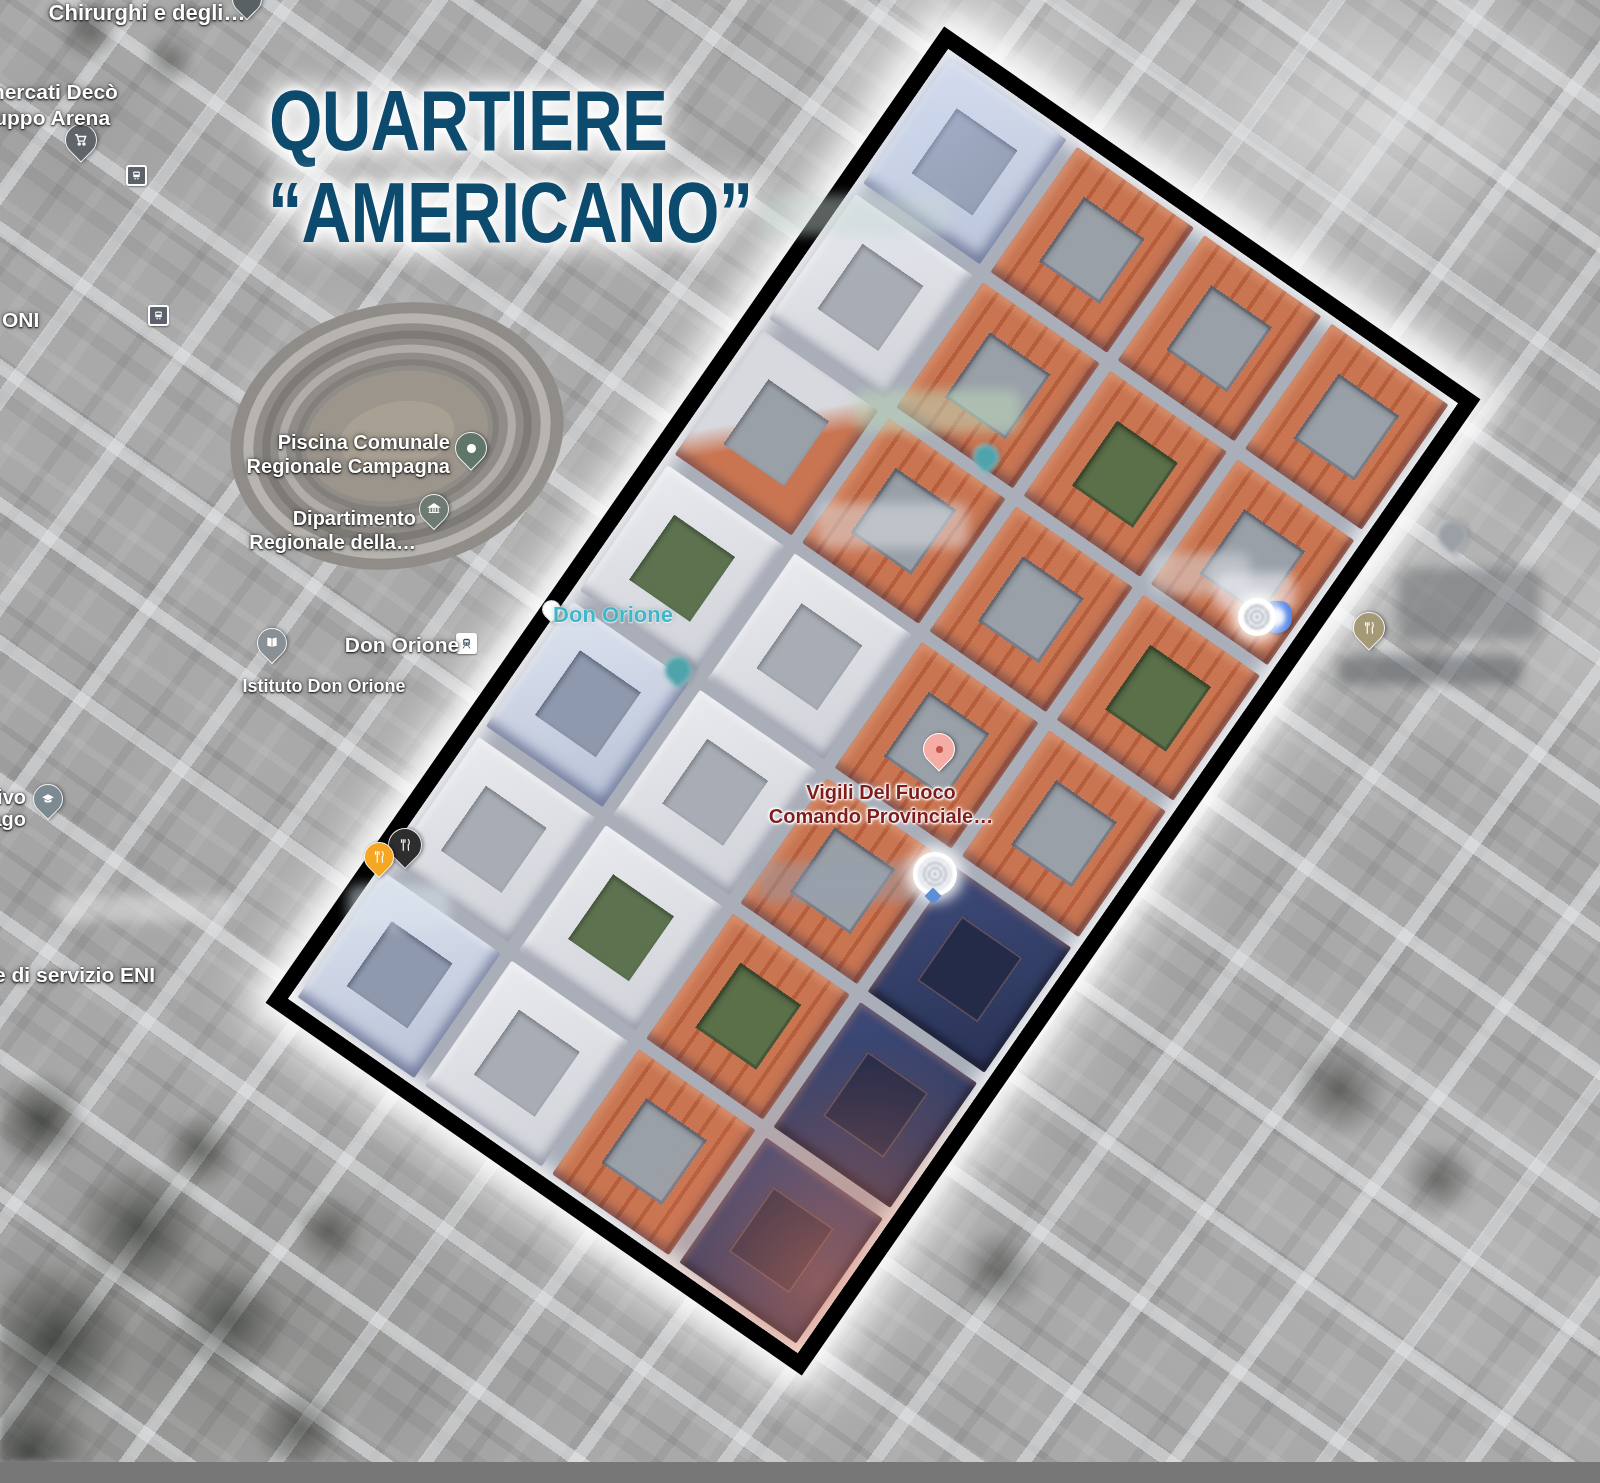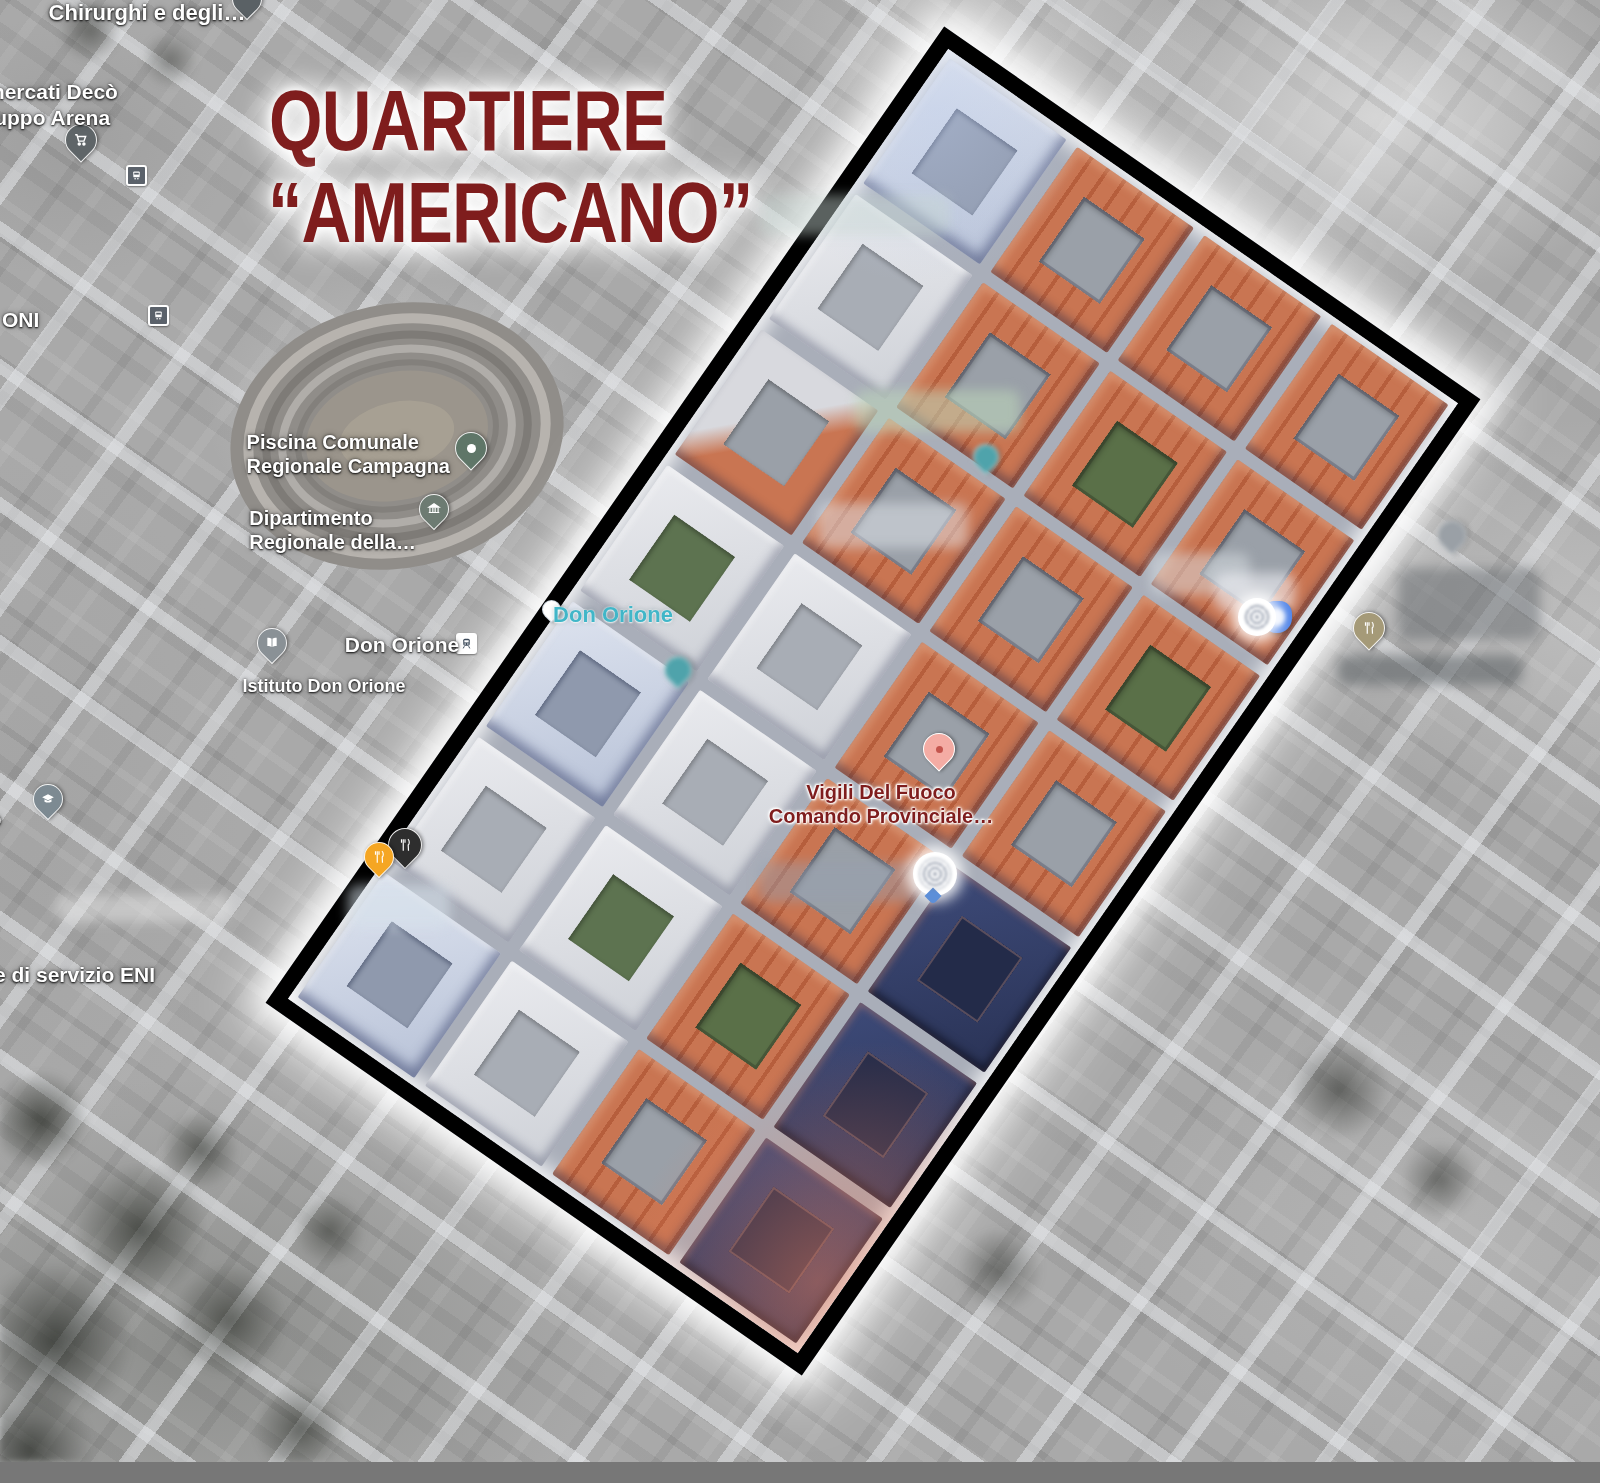--- a/index.html
+++ b/index.html
@@ -93,28 +93,28 @@
   .badge{position:absolute;display:flex;align-items:center;justify-content:center;
     border-radius:3px;box-shadow:0 1px 2px rgba(0,0,0,.45);}
   .badge.bus{width:17px;height:17px;background:#5b626b;border:2px solid #fff;}
   .badge.train{width:21px;height:21px;background:#fff;}
   .badge svg{width:11px;height:11px;}
   .badge.train svg{width:13px;height:13px;}
   
   .lab{position:absolute;color:#fff;font-weight:bold;white-space:nowrap;
     text-shadow:0 1px 2px rgba(0,0,0,.85), 0 0 3px rgba(0,0,0,.55), 0 0 6px rgba(0,0,0,.35);}
   .lab.ctr{transform:translate(-50%,-50%);text-align:center;}
-  .lab.rgt{}
+  .lab.rgt{text-align:right;}
   .lab.dark{color:#7f1d1d;
     text-shadow:0 0 2px #fff,0 0 3px #fff,0 0 5px #fff,1px 1px 2px #fff,-1px -1px 2px #fff;}
   .lab.cyan{color:#41b6c8;
     text-shadow:0 0 2px #fff,0 1px 2px rgba(255,255,255,.85),0 0 5px rgba(0,60,70,.35);}
   
   .title{position:absolute;left:218px;top:74px;width:500px;text-align:center;
-    font-weight:bold;color:#7f1d1d;font-size:86px;line-height:92px;letter-spacing:-1px;
+    font-weight:bold;color:#0c4a6e;font-size:86px;line-height:92px;letter-spacing:-1px;
     text-shadow:0 0 8px #fff,0 0 16px #fff,0 0 30px #fff,0 0 45px rgba(255,255,255,.95),0 5px 35px #fff;}
   .title span{display:block;transform:scaleX(.8);}
   
   .wcircle{position:absolute;width:44px;height:44px;border-radius:50%;background:#fff;
     box-shadow:0 0 14px 6px rgba(255,255,255,.9);}
   .wcircle::after{content:"";position:absolute;inset:6px;border-radius:50%;filter:blur(1.5px);
     background:repeating-radial-gradient(circle at 50% 50%, rgba(120,130,150,.75) 0 2px, transparent 2px 5px);}
   .wcircle .tail{position:absolute;left:14px;top:38px;width:12px;height:12px;background:#5d8fd8;
     transform:rotate(45deg);border-radius:0 0 4px 0;}
   .bluepin{position:absolute;width:30px;height:32px;background:#4d82e8;border-radius:40% 40% 48% 48%;

